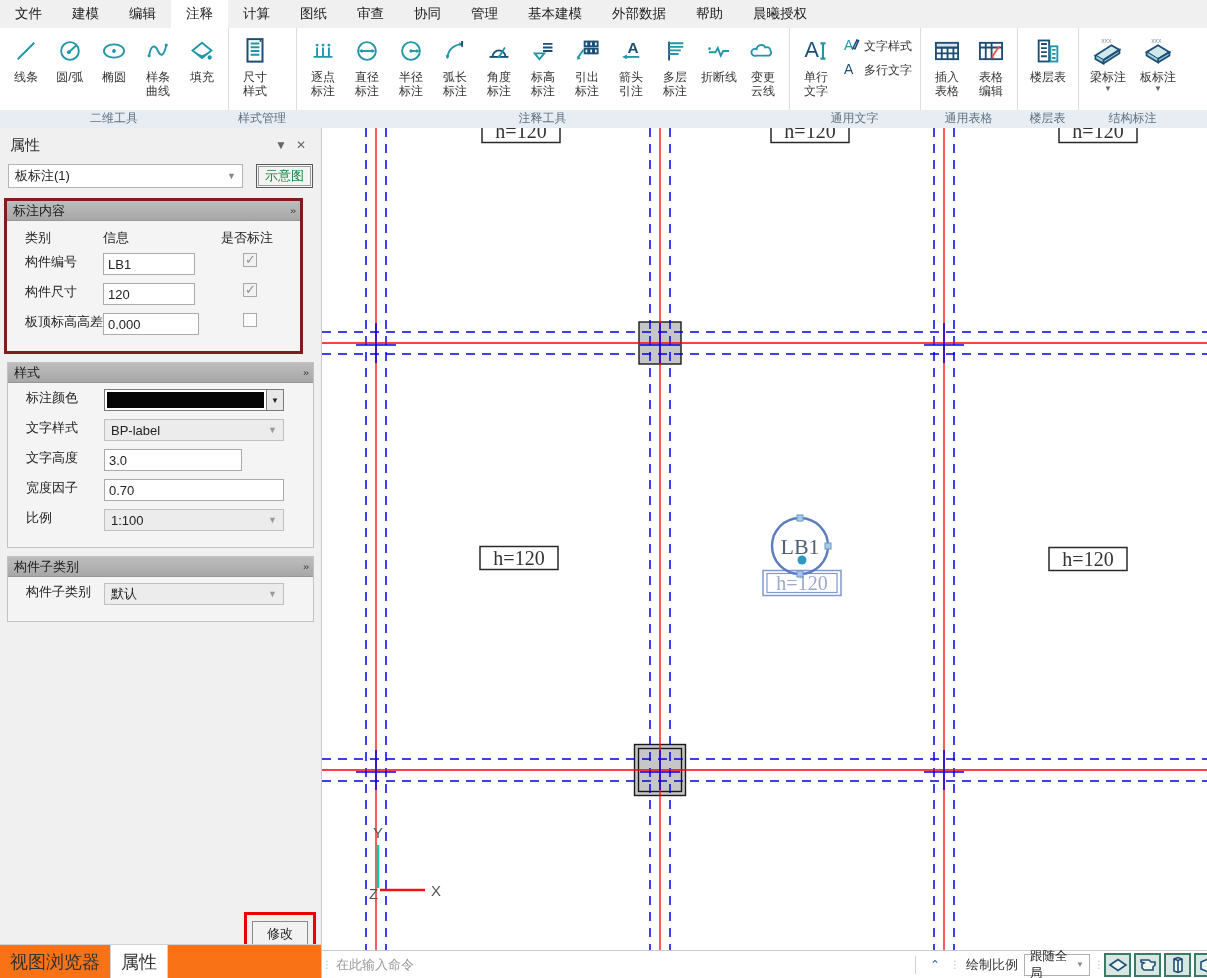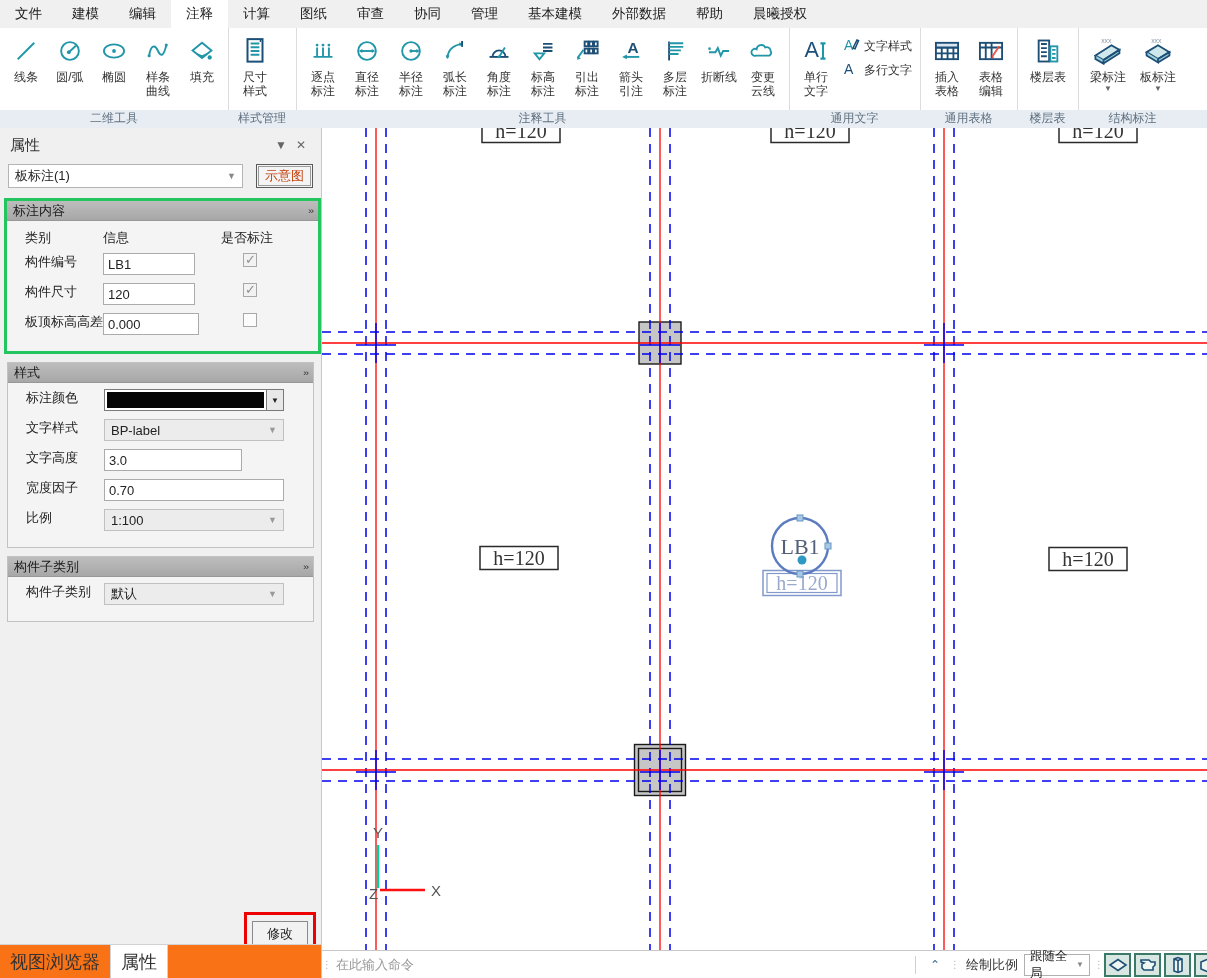--- a/index.html
+++ b/index.html
@@ -39,23 +39,23 @@
   
   .panel { width:322px; background:#f0f0f0; border-right:1px solid #c8c8c8; position:relative; }
   .panel-header { height:34px; display:flex; align-items:center; padding:0 10px; }
   .panel-title { font-size:15px; color:#333; flex:1; }
   .panel-hicon { color:#666; font-size:12px; width:20px; text-align:center; cursor:pointer; }
   .selector-row { display:flex; align-items:center; padding:2px 8px 6px 8px; gap:13px; }
   .combo { flex:1; height:24px; background:#fff; border:1px solid #b4b4b4; display:flex;
     align-items:center; padding:0 6px; font-size:13px; color:#222; }
   .combo .arrow { margin-left:auto; color:#888; font-size:9px; }
   .btn-schematic { height:24px; padding:0 8px; background:#f4f4f4; border:1px solid #5a5a5a;
-    outline:1px solid #9a9a9a; outline-offset:-3px; font-size:13px; color:#c2410c; cursor:pointer; }
-
-  .redbox { border:3px solid #22c55e; margin:4px 0 6px 4px; background:#f0f0f0; }
+    outline:1px solid #9a9a9a; outline-offset:-3px; font-size:13px; color:#15803d; cursor:pointer; }
+
+  .redbox { border:3px solid #7f1d1d; margin:4px 18px 6px 4px; background:#f0f0f0; }
   .section { border:1px solid #c2c2c2; background:#f4f4f4; }
   .section-plain { border:1px solid #c2c2c2; background:#f4f4f4; margin:8px 7px; }
   .sec-head { height:20px; background:linear-gradient(#bdbdbd,#a7a7a7); border-bottom:1px solid #979797;
     display:flex; align-items:center; padding:0 6px; font-size:13px; color:#1a1a1a; }
   .sec-head .chev { margin-left:auto; color:#333; font-size:11px; transform:scaleY(.8); letter-spacing:-2px; }
   .sec-body { padding:6px 4px 8px 4px; }
   .prow { display:flex; align-items:flex-start; min-height:30px; }
   .plabel { width:92px; padding-left:14px; font-size:13px; color:#222; flex:none; }
   .pinput { height:22px; border:1px solid #ababab; background:#fff; font-size:13px; color:#222;
     padding:0 4px; font-family:"Liberation Sans",sans-serif; }

